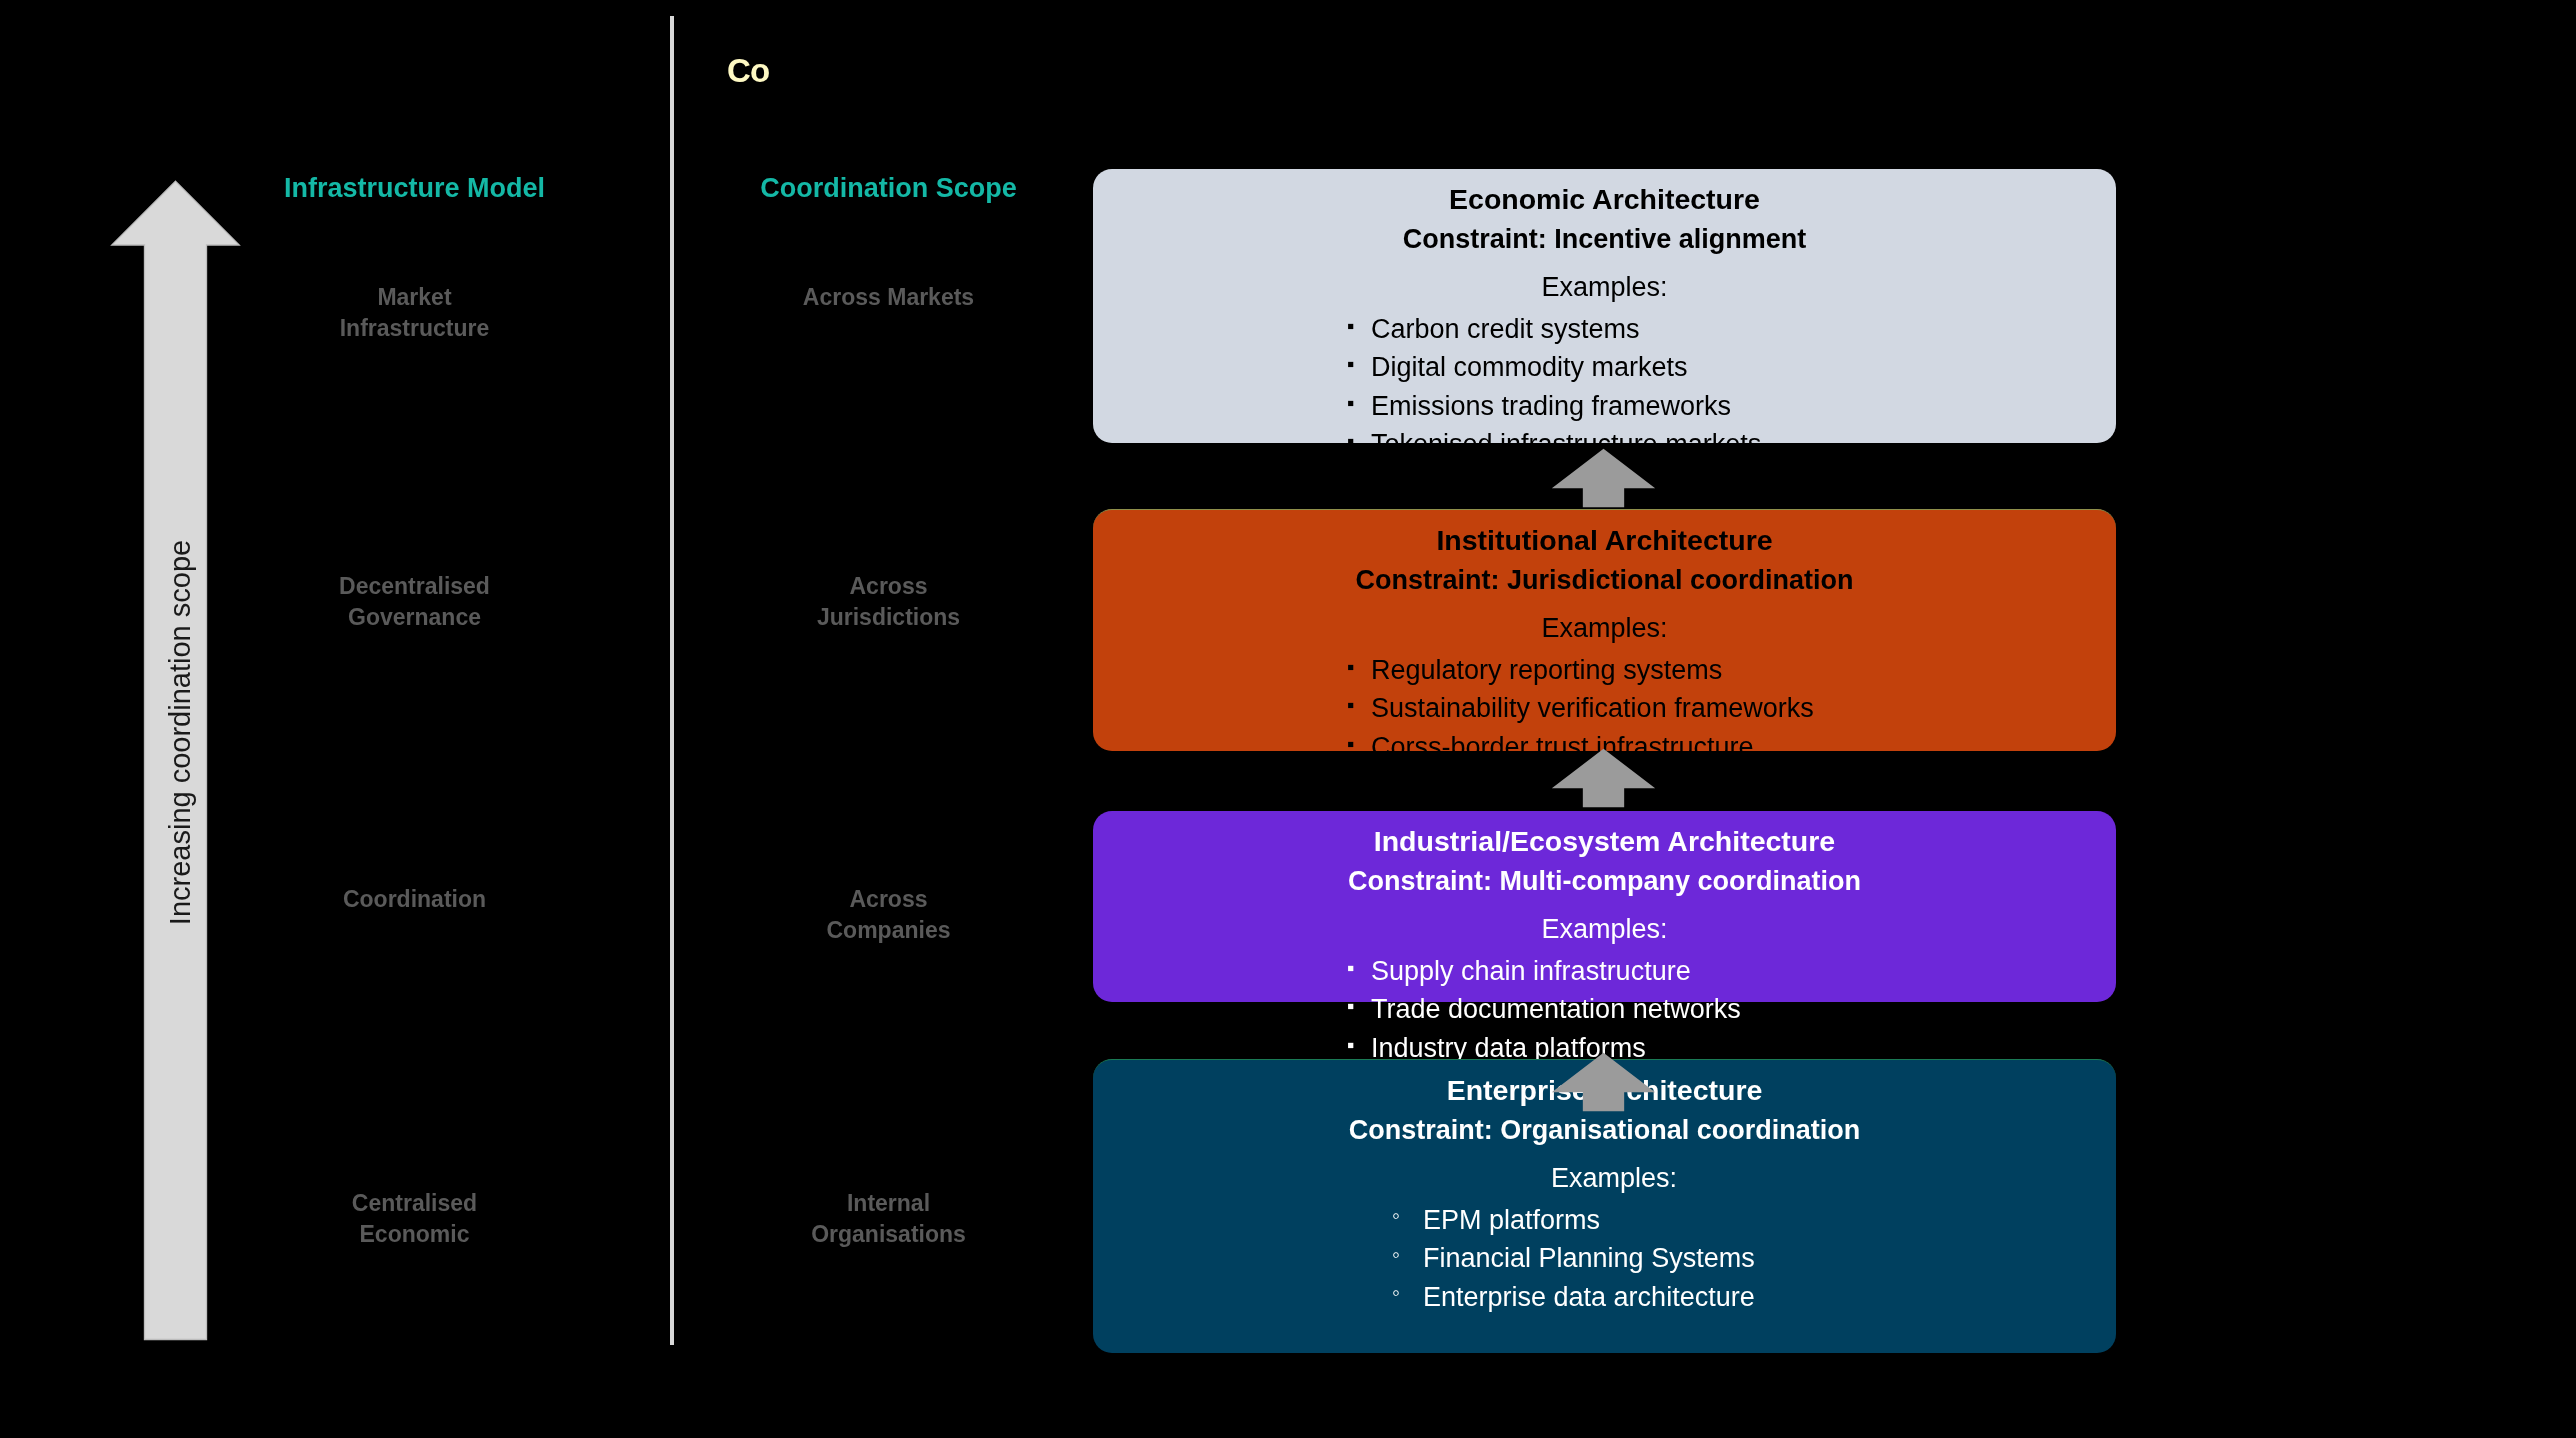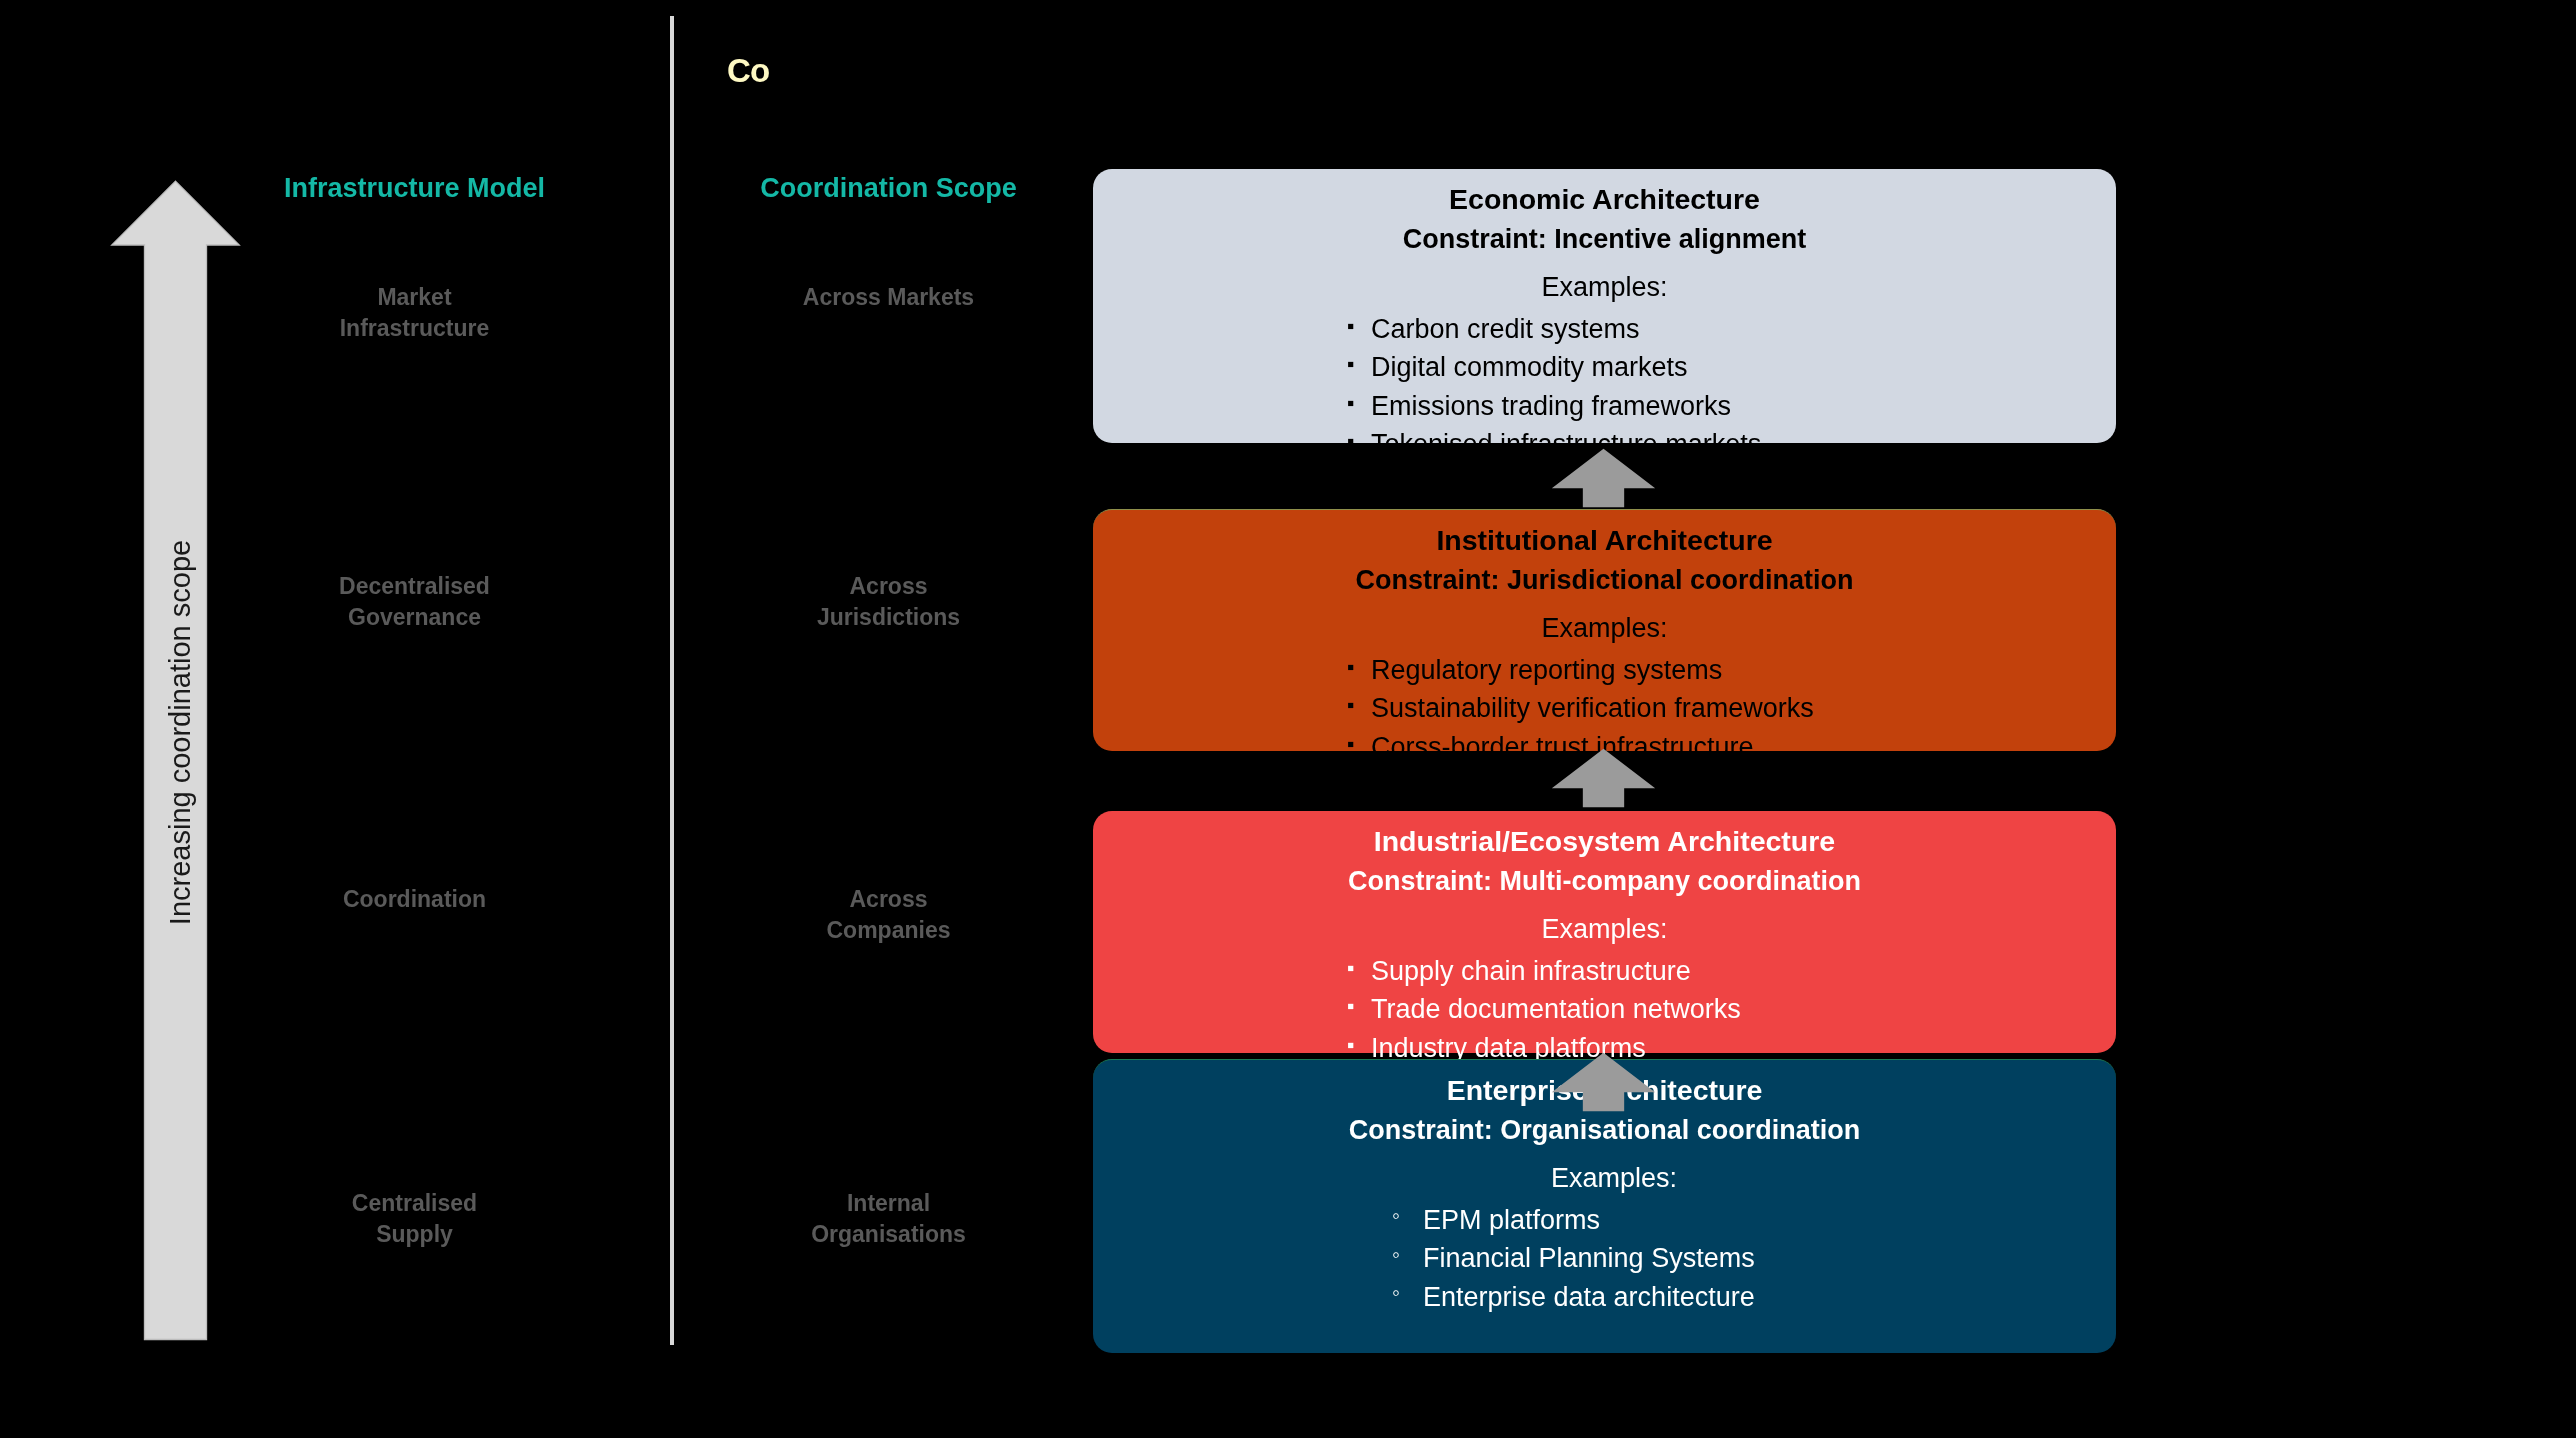--- a/index.html
+++ b/index.html
@@ -153,22 +153,22 @@
     background: #c2410c;
     color: #000000;
     border-top: 1.7px solid #8f8f4a;
   }
   #box-institutional .layer-list { margin-left: 254px; }
   #box-institutional .layer-list li .bullet-glyph { font-size: 21px; top: 0.9px; }
 
   
   #box-industrial {
     top: 811px;
-    height: 242px;
-    background: #ef4444;
+    height: 191px;
+    background: #6d28d9;
     color: #ffffff;
   }
   #box-industrial .layer-list { margin-left: 254px; }
   #box-industrial .layer-list li .bullet-glyph { font-size: 21px; top: 0.9px; }
 
   
   #box-enterprise {
     top: 1059px;
     height: 294px;
     background: #00405f;
@@ -215,21 +215,21 @@
   </div>
 <div class="row-label col-infra row-2">
     <div>Decentralised</div>
     <div>Governance</div>
   </div>
 <div class="row-label col-infra row-3">
     <div>Coordination</div>
   </div>
 <div class="row-label col-infra row-4">
     <div>Centralised</div>
-    <div>Supply</div>
+    <div>Economic</div>
   </div>
 
 <div class="row-label col-scope row-1">
     <div>Across Markets</div>
   </div>
 <div class="row-label col-scope row-2">
     <div>Across</div>
     <div>Jurisdictions</div>
   </div>
 <div class="row-label col-scope row-3">

